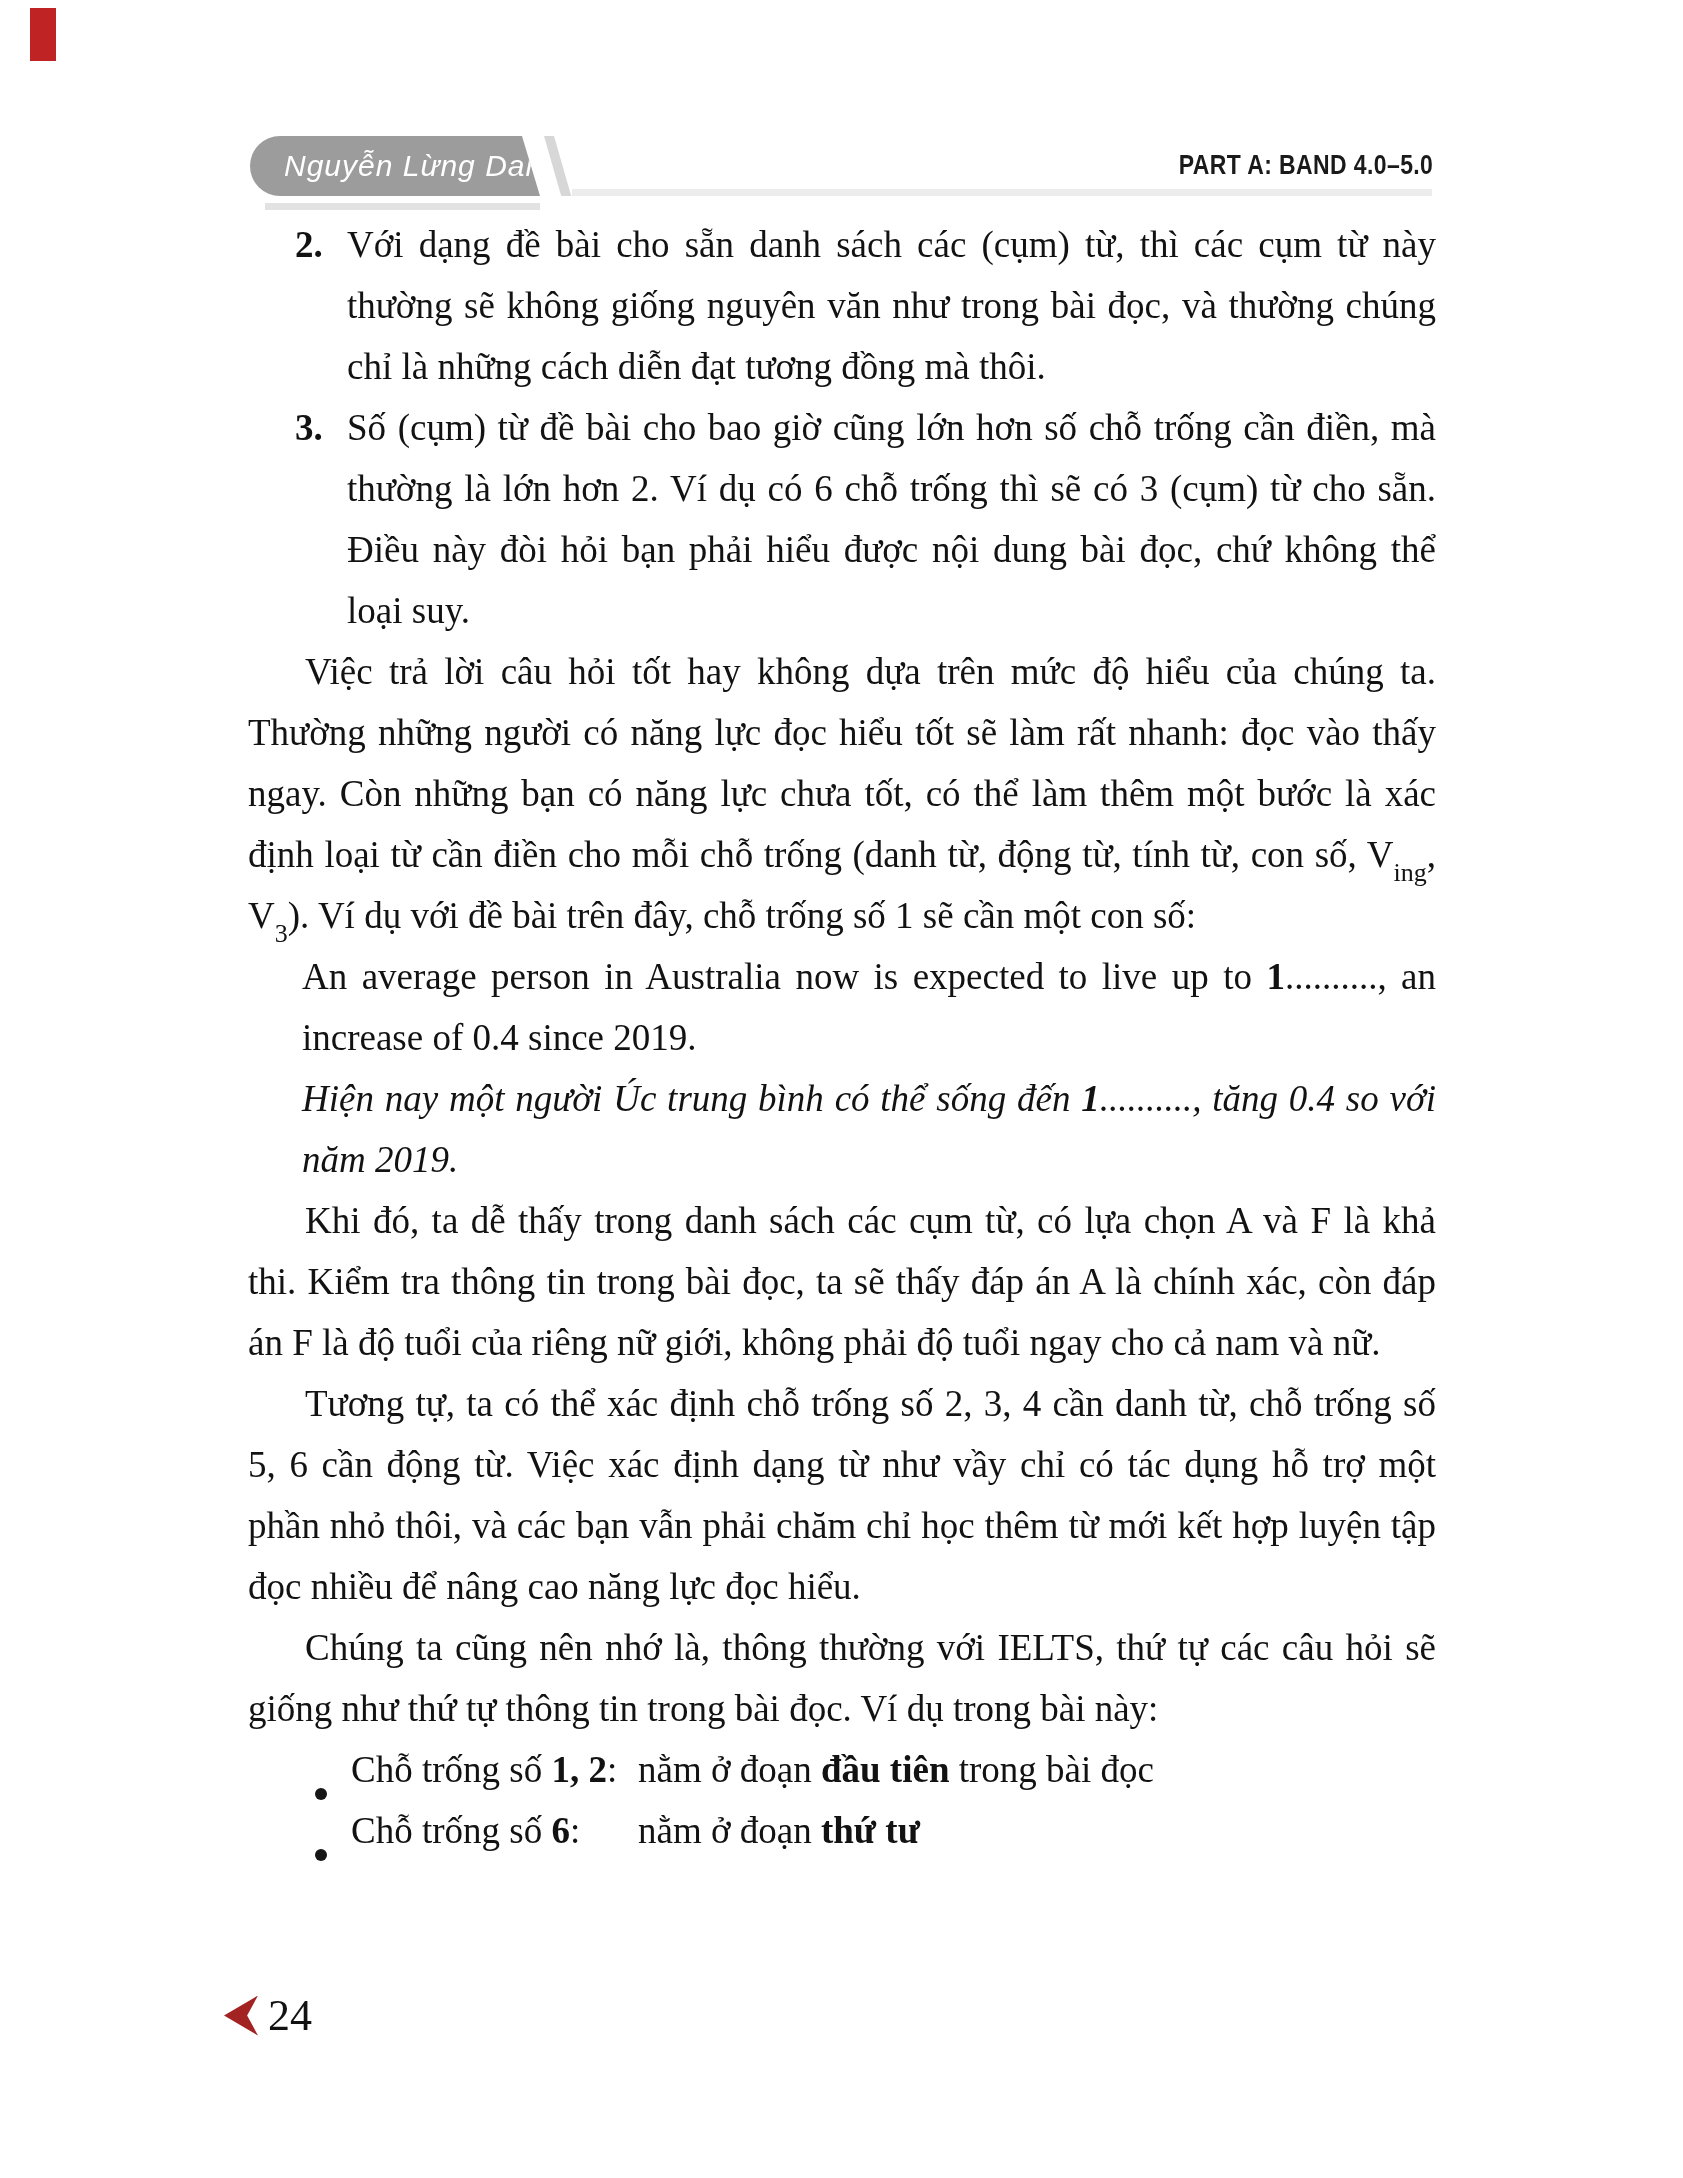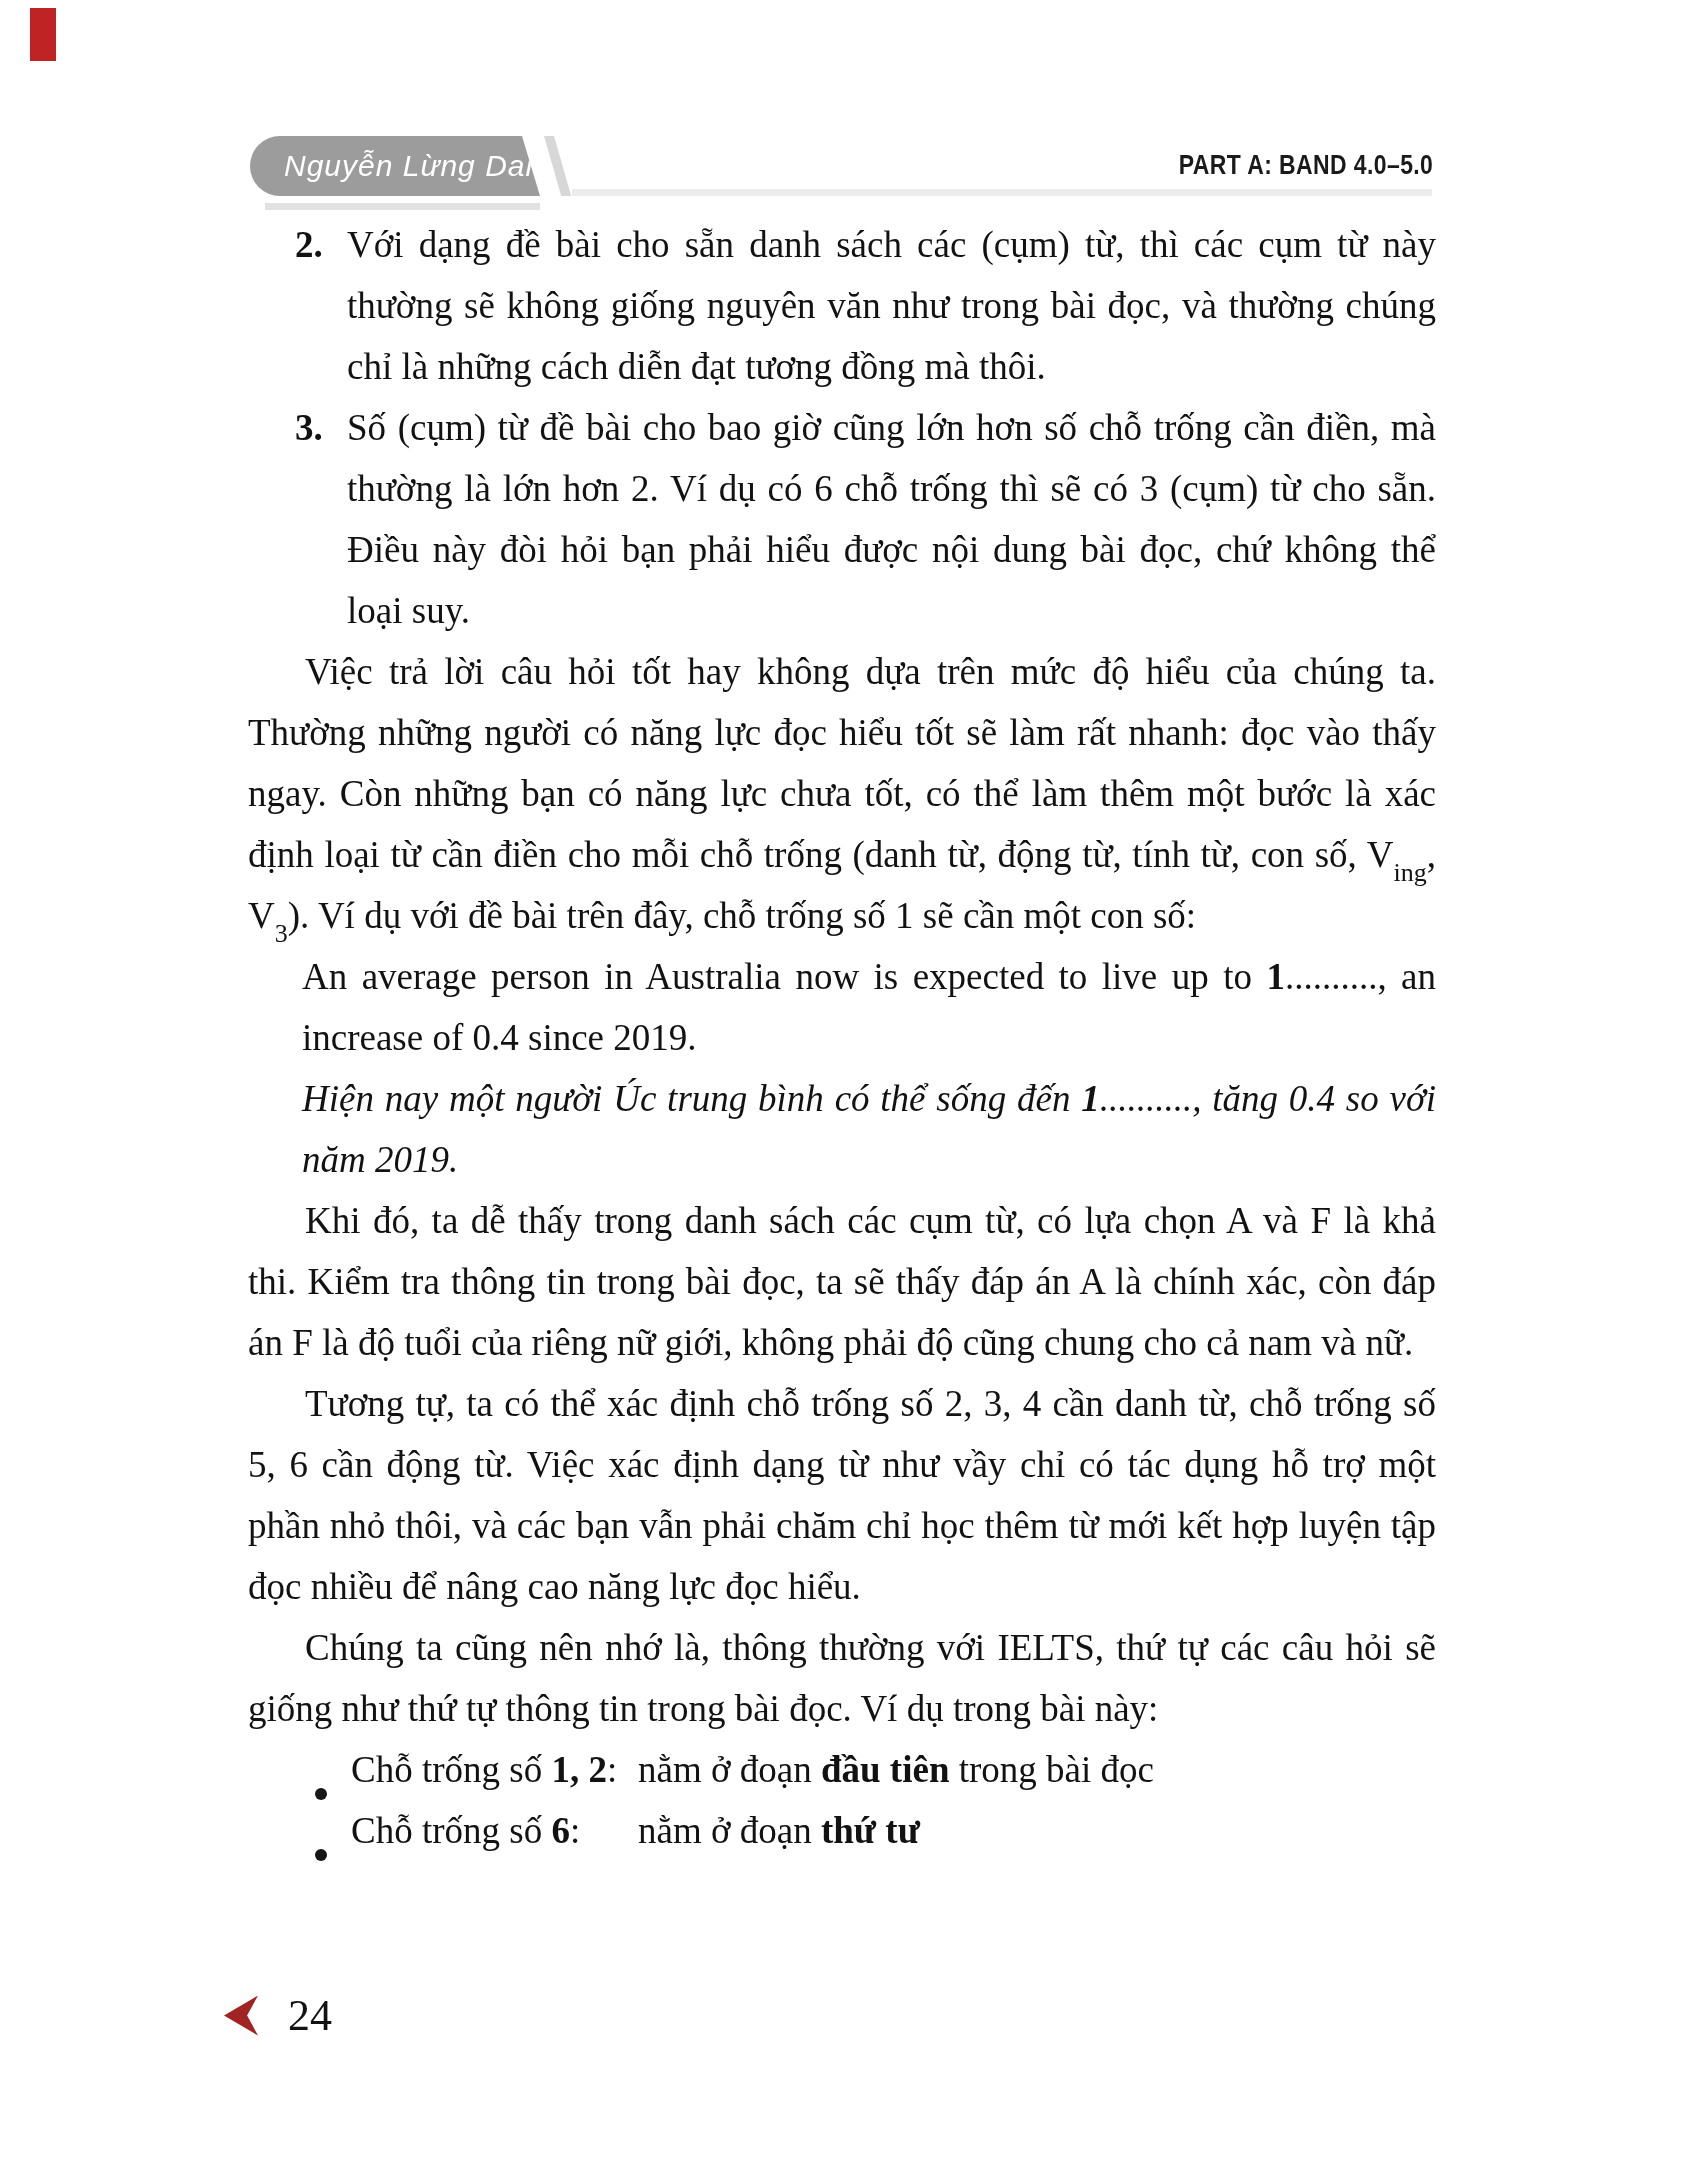--- a/index.html
+++ b/index.html
@@ -53,21 +53,21 @@
   sub{font-size:26px;line-height:0;vertical-align:-14px;}
   b{font-weight:bold;}
 
   .bullets{margin:0;}
   .brow{display:flex;align-items:flex-end;padding-left:67px;height:61px;}
   .dot{flex:0 0 auto;width:12px;height:12px;border-radius:50%;background:#161616;margin-right:24px;}
   .blabel{flex:0 0 287px;white-space:nowrap;}
   .bloc{flex:1 1 auto;white-space:nowrap;}
 
   
-  .footer{position:absolute;left:224px;top:1990px;display:flex;align-items:center;gap:30px;}
+  .footer{position:absolute;left:224px;top:1990px;display:flex;align-items:center;gap:10px;}
   .back-arrow{
     width:34px;height:40px;background:#a32222;
     clip-path:polygon(100% 0, 0 50%, 100% 100%, 68% 50%);
   }
   .page-num{font-size:44px;color:#121212;}
 </style>
 </head>
 <body>
 
 <div class="page">
@@ -93,21 +93,21 @@
       <span class="num">3.</span>
       <span>Số (cụm) từ đề bài cho bao giờ cũng lớn hơn số chỗ trống cần điền, mà thường là lớn hơn 2. Ví dụ có 6 chỗ trống thì sẽ có 3 (cụm) từ cho sẵn. Điều này đòi hỏi bạn phải hiểu được nội dung bài đọc, chứ không thể loại suy.</span>
     </div>
 
     <p class="para"><span>Việc trả lời câu hỏi tốt hay không dựa trên mức độ hiểu của chúng ta. Thường những người có năng lực đọc hiểu tốt sẽ làm rất nhanh: đọc vào thấy ngay. Còn những bạn có năng lực chưa tốt, có thể làm thêm một bước là xác định loại từ cần điền cho mỗi chỗ trống (danh từ, động từ, tính từ, con số, V</span><sub>ing</sub><span>, V</span><sub>3</sub><span>). Ví dụ với đề bài trên đây, chỗ trống số 1 sẽ cần một con số:</span></p>
 
     <p class="example en"><span>An average person in Australia now is expected to live up to </span><b>1</b><span>.........., an increase of 0.4 since 2019.</span></p>
 
     <p class="example vi"><span>Hiện nay một người Úc trung bình có thể sống đến </span><b>1</b><span>.........., tăng 0.4 so với năm 2019.</span></p>
 
-    <p class="para">Khi đó, ta dễ thấy trong danh sách các cụm từ, có lựa chọn A và F là khả thi. Kiểm tra thông tin trong bài đọc, ta sẽ thấy đáp án A là chính xác, còn đáp án F là độ tuổi của riêng nữ giới, không phải độ cũng chung cho cả nam và nữ.</p>
+    <p class="para">Khi đó, ta dễ thấy trong danh sách các cụm từ, có lựa chọn A và F là khả thi. Kiểm tra thông tin trong bài đọc, ta sẽ thấy đáp án A là chính xác, còn đáp án F là độ tuổi của riêng nữ giới, không phải độ tuổi ngay cho cả nam và nữ.</p>
 
     <p class="para">Tương tự, ta có thể xác định chỗ trống số 2, 3, 4 cần danh từ, chỗ trống số 5, 6 cần động từ. Việc xác định dạng từ như vầy chỉ có tác dụng hỗ trợ một phần nhỏ thôi, và các bạn vẫn phải chăm chỉ học thêm từ mới kết hợp luyện tập đọc nhiều để nâng cao năng lực đọc hiểu.</p>
 
     <p class="para">Chúng ta cũng nên nhớ là, thông thường với IELTS, thứ tự các câu hỏi sẽ giống như thứ tự thông tin trong bài đọc. Ví dụ trong bài này:</p>
 
     <div class="bullets">
 
       <div class="brow">
         <span class="dot"></span>
         <span class="blabel"><span>Chỗ trống số </span><b>1, 2</b><span>:</span></span>

